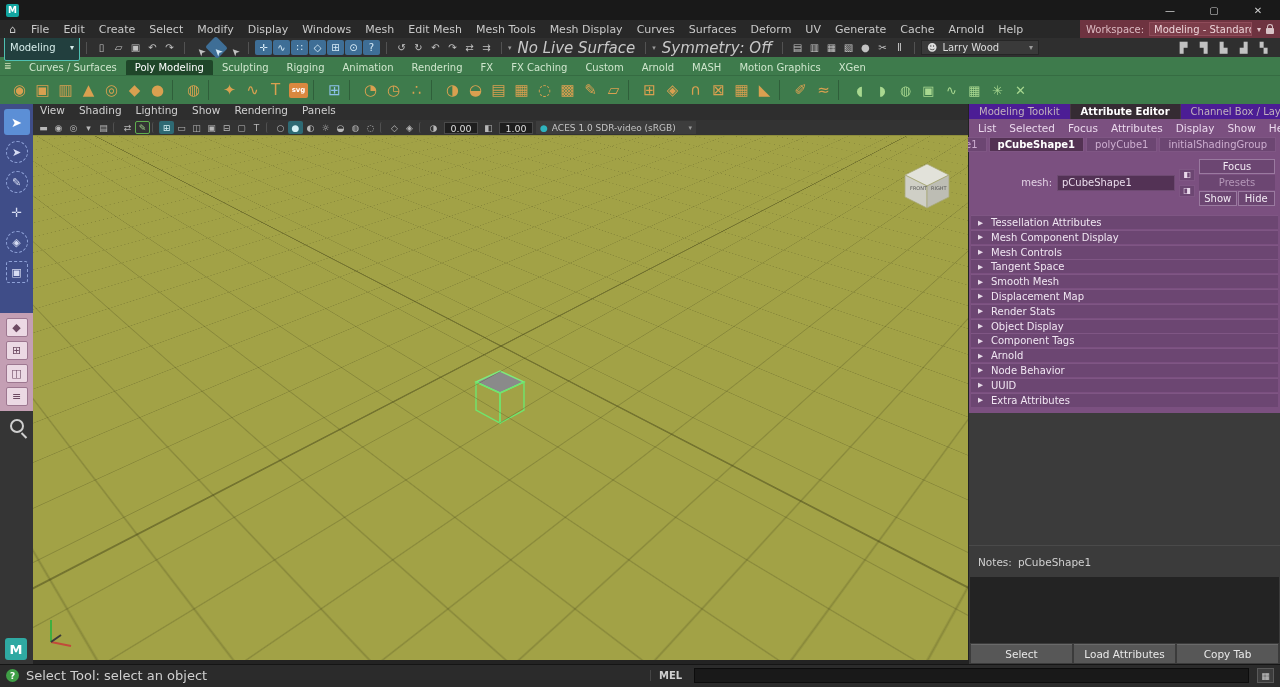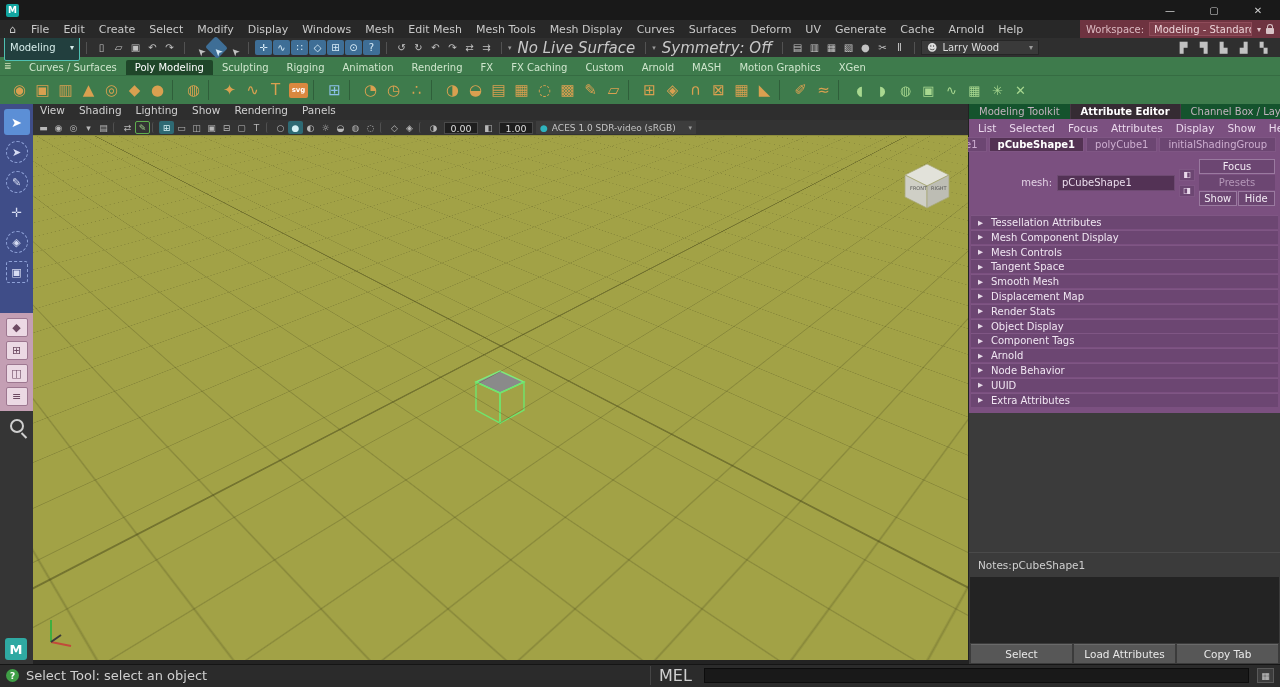--- a/index.html
+++ b/index.html
@@ -102,21 +102,21 @@
       linear-gradient(to bottom, transparent 1199px, rgba(60,60,18,0.45) 1199px, rgba(60,60,18,0.45) 1201px, transparent 1201px),
       linear-gradient(to right, transparent 1199px, rgba(60,60,18,0.45) 1199px, rgba(60,60,18,0.45) 1201px, transparent 1201px),
       repeating-linear-gradient(0deg, rgba(70,70,25,0.28) 0px, rgba(70,70,25,0.28) 1px, transparent 1px, transparent 56px),
       repeating-linear-gradient(90deg, rgba(70,70,25,0.28) 0px, rgba(70,70,25,0.28) 1px, transparent 1px, transparent 56px); }
   .vp-bottom-strip { height:4px; background:#232323; }
   .sel-cube { position:absolute; left:435px; top:230px; }
   .viewcube { position:absolute; right:12px; top:22px; }
   .axis-ind { position:absolute; left:8px; bottom:8px; }
   
   .rightpanel { width:312px; background:#3b3b3b; display:flex; flex-direction:column; border-left:1px solid #222; }
-  .rp-tabs { height:15px; background:#14532d; display:flex; }
+  .rp-tabs { height:15px; background:#4c1d95; display:flex; }
   .rp-tab { padding:0 10px; display:flex; align-items:center; font-size:10px; color:#c2b2bd;
     border-right:1px solid #463743; white-space:nowrap; }
   .rp-tab.active { background:#352b33; color:#fff; font-weight:bold; }
   .ae-purple { background:#7b5080; padding-bottom:6px; }
   .ae-menu { height:18px; display:flex; align-items:center; gap:13px; padding:0 9px; }
   .ae-menu-item { font-size:10.5px; color:#ead8ec; }
   .node-tabs { margin-top:0; display:flex; align-items:center; gap:2px; padding:0 4px;justify-content:flex-end; }
   .node-tab { height:15px; display:flex; align-items:center; padding:0 8px; font-size:10px;
     background:#6c4672; border:1px solid #7f5684; color:#cdaed0; white-space:nowrap; }
   .node-tab.active { background:#533253; color:#fff; font-weight:bold; }
@@ -133,33 +133,33 @@
     display:flex; align-items:center; justify-content:center; }
   .ae-btn.dim { border-color:transparent; color:#b497b8; }
   .showhide { display:flex; gap:1px; }
   .showhide .ae-btn { flex:1; }
   .ae-sections { margin-top:9px; padding:0 2px; }
   .ae-section { height:14px; margin-bottom:0.8px; background:#6c4672; border-top:1px solid #7f5684;
     display:flex; align-items:center; }
   .ae-section .tri { width:20px; padding-left:7px; font-size:6.5px; color:#e8dcea; }
   .ae-sec-label { font-size:10px; color:#f0e6f2; }
   .rp-filler { flex:1; }
-  .notes-label-row { height:25px; display:flex; align-items:center; padding:0 9px;
+  .notes-label-row { height:32px; display:flex; align-items:center; gap:6px; padding:0 9px;
     font-size:10.5px; color:#d0d0d0; border-top:1px solid #4a4a4a; }
   .notes-box { height:66px; background:#232323; margin:0 1px; }
   .rp-buttons { height:21px; display:flex; gap:2px; padding:1px 2px; }
   .rp-btn { flex:1; background:#575757; border-top:1px solid #6a6a6a; color:#e8e8e8; font-size:10.5px;
     display:flex; align-items:center; justify-content:center; }
   
   .bottombar { height:22px; background:#2b2b2b; border-top:1px solid #151515; display:flex; align-items:center; padding:0 6px; }
   .help-region { width:644px; display:flex; align-items:center; gap:7px; }
   .help-icon { width:13px; height:13px; border-radius:50%; background:#3f9f46; color:#fff; font-size:9px;
     font-weight:bold; display:flex; align-items:center; justify-content:center; }
   .help-text { font-size:13px; color:#cfcfcf; }
-  .mel-label { font-size:16px; color:#cfcfcf; padding:0 8px; border-left:1px solid #454545; }
+  .mel-label { font-size:10px; color:#cfcfcf; padding:0 8px; border-left:1px solid #454545;font-weight:bold; }
   .mel-input { flex:1; height:15px; background:#191919; border:1px solid #0c0c0c; margin:0 8px 0 4px;
     color:#ddd; font-size:10px; font-family:inherit; }
   .script-btn { width:17px; height:15px; background:#3c3c3c; border:1px solid #5a5a5a; color:#ccc;
     font-size:9px; display:flex; align-items:center; justify-content:center; }
 </style>
 </head>
 <body>
 
 <div id="app">
 

